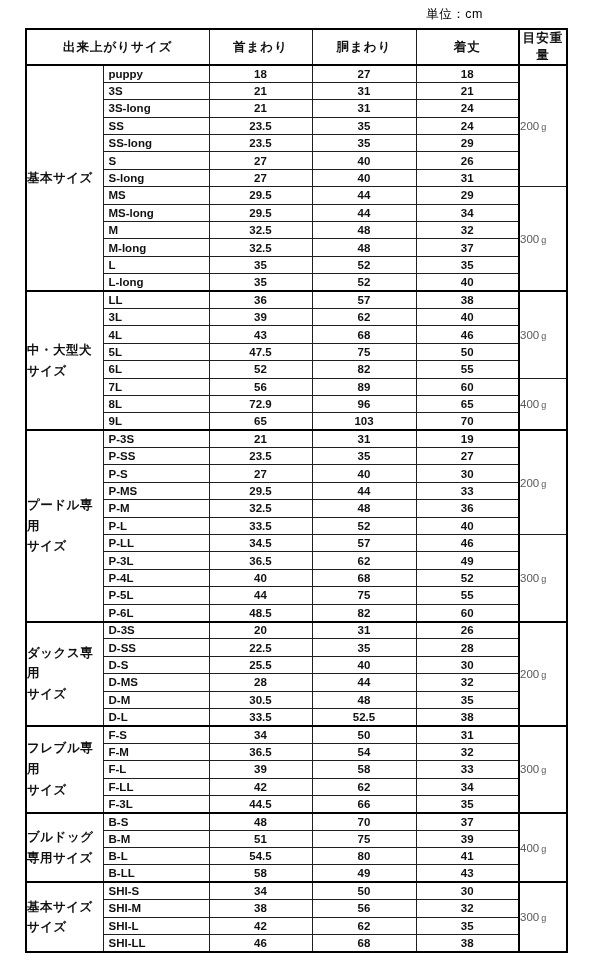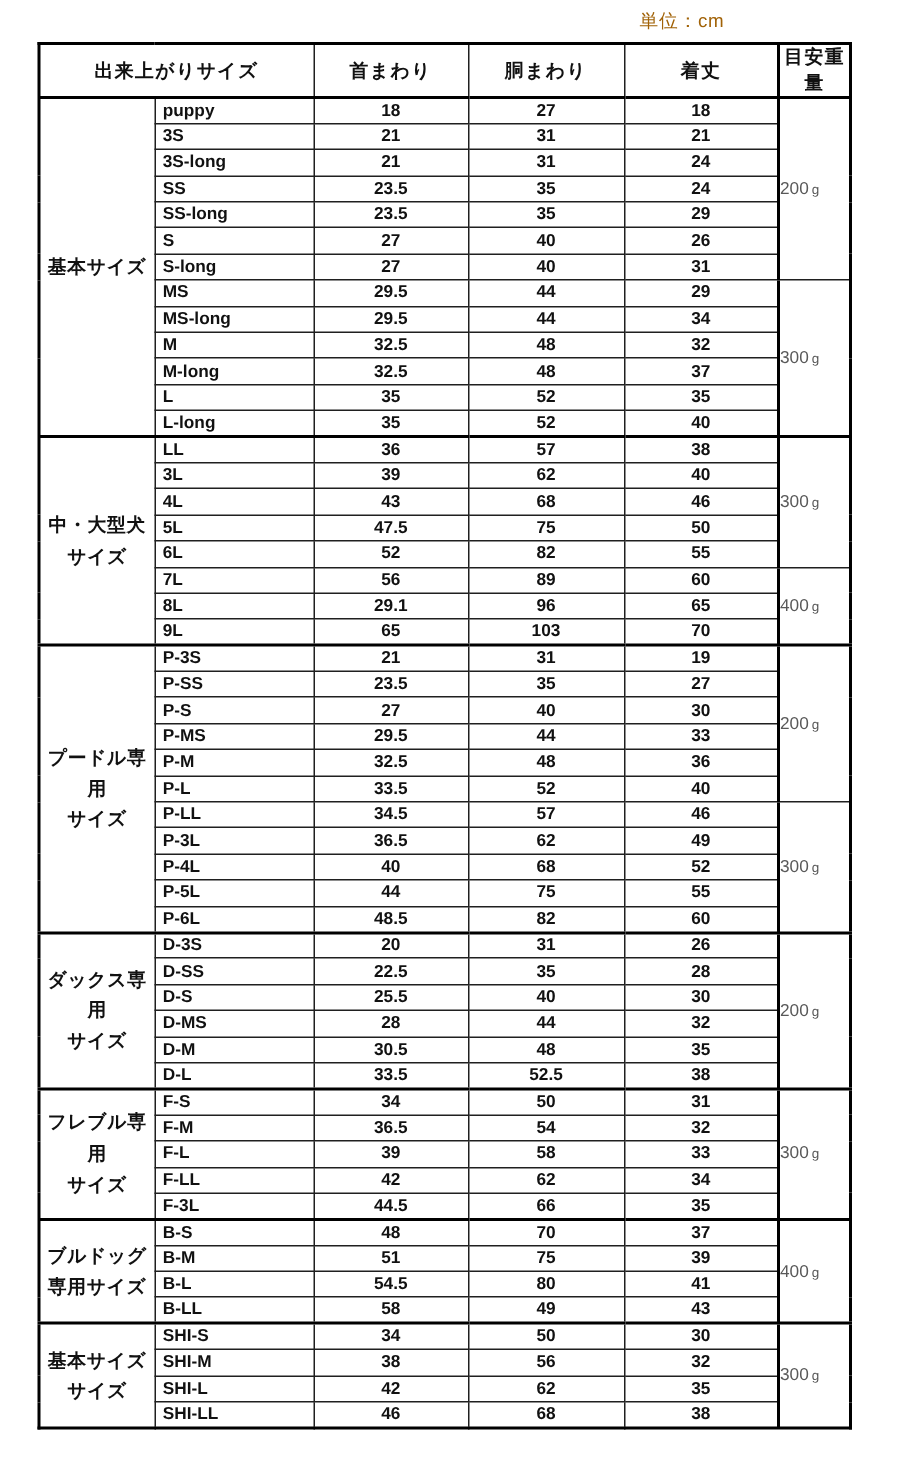--- a/index.html
+++ b/index.html
@@ -16,21 +16,21 @@
     width: 600px;
     height: 976px;
     background: #ffffff;
     overflow: hidden;
   }
   .unit-label {
     position: absolute;
     top: 6px;
     right: 117px;
     font-size: 12.5px;
-    color: #a16207;
+    color: #000000;
     letter-spacing: 0.5px;
   }
   table.size-table {
     position: absolute;
     left: 25px;
     top: 28px;
     width: 541px;
     border-collapse: collapse;
     table-layout: fixed;
     border: 2.5px solid #000000;
@@ -43,21 +43,20 @@
   .size-table thead tr { height: 30px; margin-top: 27px; }
   .size-table thead th {
     border-bottom: 2.5px solid #000000;
     font-size: 12.5px;
     font-weight: bold;
     text-align: center;
     letter-spacing: 1px;
   }
   .size-table tbody tr { height: 17.4px; }
   td.cell-group {
-    text-align: center;
     vertical-align: middle;
     font-weight: bold;
     font-size: 12.5px;
     line-height: 1.65;
     letter-spacing: 0.5px;
   }
   td.cell-name {
     text-align: left;
     padding-left: 5px;
     font-weight: bold;
@@ -225,21 +224,21 @@
         </tr>
         <tr>
           <td class="cell-name">7L</td>
           <td class="cell-num col-neck">56</td>
           <td class="cell-num">89</td>
           <td class="cell-num">60</td>
           <td class="cell-weight" rowspan="3"><span>400</span><span class="w-unit">g</span></td>
         </tr>
         <tr>
           <td class="cell-name">8L</td>
-          <td class="cell-num col-neck">29.1</td>
+          <td class="cell-num col-neck">72.9</td>
           <td class="cell-num">96</td>
           <td class="cell-num">65</td>
         </tr>
         <tr>
           <td class="cell-name">9L</td>
           <td class="cell-num col-neck">65</td>
           <td class="cell-num">103</td>
           <td class="cell-num">70</td>
         </tr>
         <tr>

